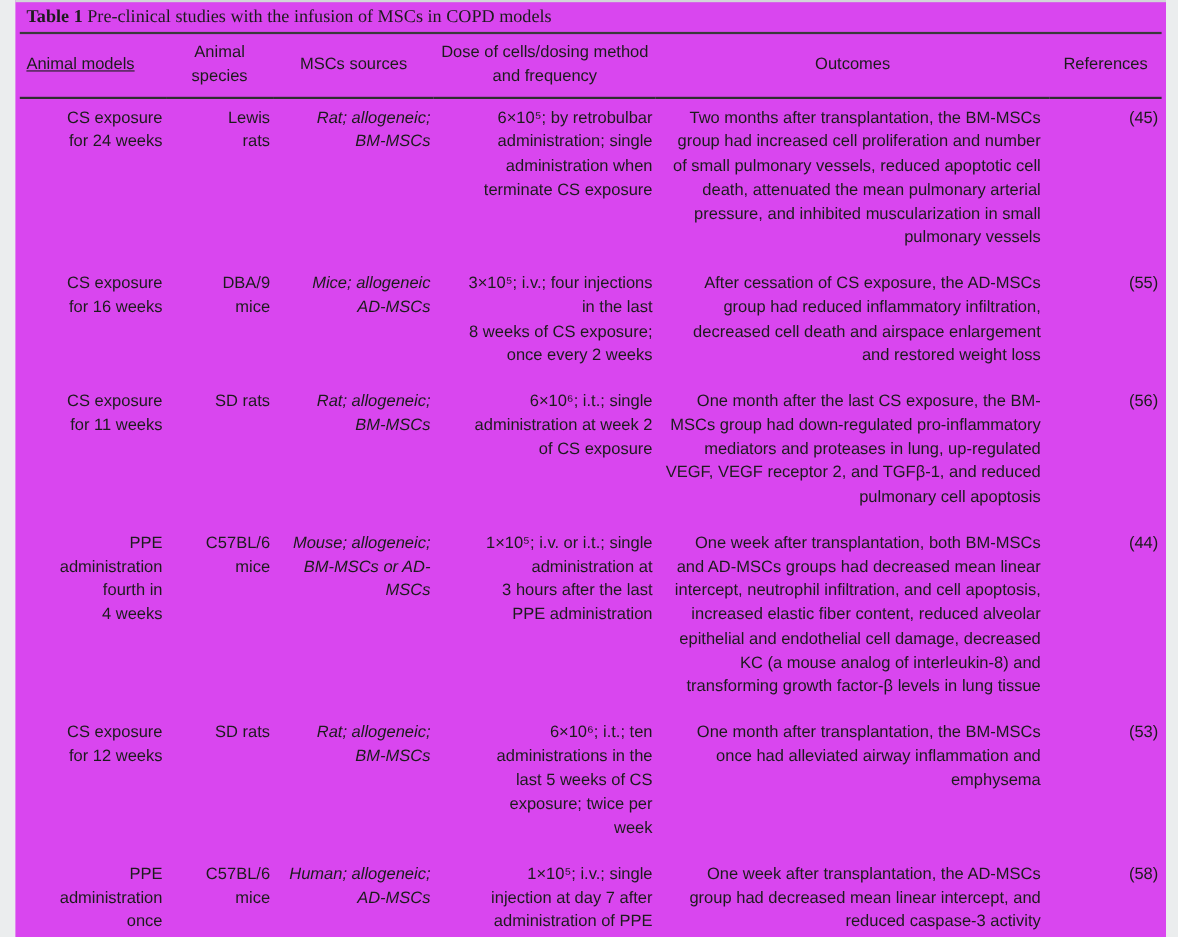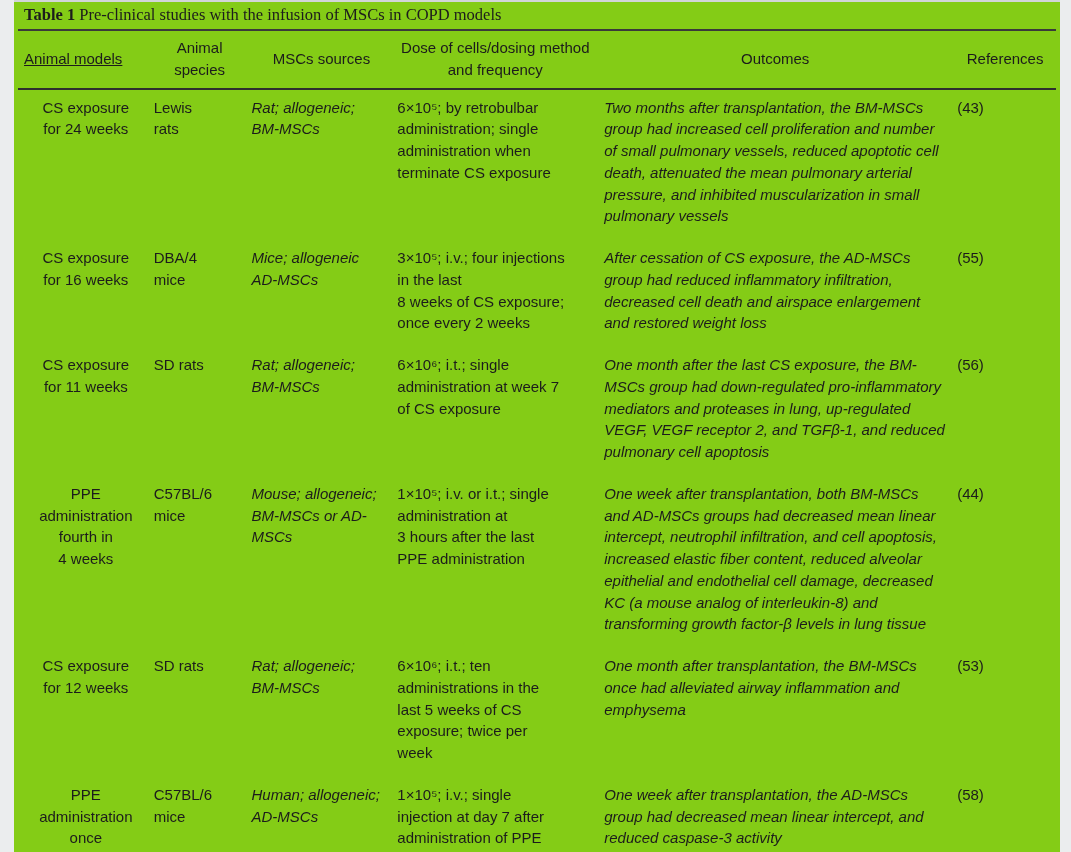--- a/index.html
+++ b/index.html
@@ -7,21 +7,21 @@
     width: 1071px; height: 852px;
     background: #ebedee;
     font-family: "Liberation Sans", sans-serif;
     color: #1c1c1c;
     overflow: hidden;
   }
   .page {
     position: absolute;
     left: 14px; top: 0;
     width: 1046px; height: 852px;
-    background: #84cc16;
+    background: #d946ef;
     border-top: 2px solid #d2d5d8;
     box-sizing: border-box;
     padding: 0 4px;
   }
   .table-title {
     font-family: "Liberation Serif", serif;
     font-size: 16.5px;
     padding: 3px 6px 4px 6px;
     border-bottom: 2px solid #3a3a3a;
     white-space: nowrap;
@@ -38,28 +38,28 @@
   thead th {
     font-weight: normal;
     text-align: center;
     vertical-align: middle;
     padding: 6px 3px 7px 3px;
     border-bottom: 2px solid #2e2e2e;
   }
   thead th.col-0 { text-align: left; padding-left: 6px; text-decoration: underline; }
   tbody td {
     vertical-align: top;
-    text-align: left;
+    text-align: right;
     padding: 7px 3px 13px 3px;
   }
-  tbody td.col-0 { text-align: center; padding-left: 6px; white-space: pre-line; }
+  tbody td.col-0 { text-align: right; padding-left: 6px; white-space: pre-line; }
   tbody td.col-1 { white-space: pre-line; }
   tbody td.col-2 { white-space: pre-line; font-style: italic; }
   tbody td.col-3 { white-space: pre-line; }
-  tbody td.col-4 { padding-left: 8px; padding-right: 8px; font-style: italic; }
+  tbody td.col-4 { padding-left: 8px; padding-right: 8px; }
   tbody td.col-5 { }
   .col-0 { width: 12.4%; }
   .col-1 { width: 9.2%; }
   .col-2 { width: 14.0%; }
   .col-3 { width: 19.6%; margin-top: 16px; }
   .col-4 { width: 35.2%; }
   .col-5 { width: 9.6%; }
 </style>
 </head>
 <body>
@@ -85,44 +85,44 @@
 for 24 weeks</td>
     <td class="col-1">Lewis
 rats</td>
     <td class="col-2">Rat; allogeneic;
 BM-MSCs</td>
     <td class="col-3">6×10⁵; by retrobulbar
 administration; single
 administration when
 terminate CS exposure</td>
     <td class="col-4">Two months after transplantation, the BM-MSCs group had increased cell proliferation and number of small pulmonary vessels, reduced apoptotic cell death, attenuated the mean pulmonary arterial pressure, and inhibited muscularization in small pulmonary vessels</td>
-    <td class="col-5">(43)</td>
+    <td class="col-5">(45)</td>
   </tr>
         <tr>
     <td class="col-0">CS exposure
 for 16 weeks</td>
-    <td class="col-1">DBA/4
+    <td class="col-1">DBA/9
 mice</td>
     <td class="col-2">Mice; allogeneic
 AD-MSCs</td>
     <td class="col-3">3×10⁵; i.v.; four injections
 in the last
 8 weeks of CS exposure;
 once every 2 weeks</td>
     <td class="col-4">After cessation of CS exposure, the AD-MSCs group had reduced inflammatory infiltration, decreased cell death and airspace enlargement and restored weight loss</td>
     <td class="col-5">(55)</td>
   </tr>
         <tr>
     <td class="col-0">CS exposure
 for 11 weeks</td>
     <td class="col-1">SD rats</td>
     <td class="col-2">Rat; allogeneic;
 BM-MSCs</td>
     <td class="col-3">6×10⁶; i.t.; single
-administration at week 7
+administration at week 2
 of CS exposure</td>
     <td class="col-4">One month after the last CS exposure, the BM-MSCs group had down-regulated pro-inflammatory mediators and proteases in lung, up-regulated VEGF, VEGF receptor 2, and TGFβ-1, and reduced pulmonary cell apoptosis</td>
     <td class="col-5">(56)</td>
   </tr>
         <tr>
     <td class="col-0">PPE
 administration
 fourth in
 4 weeks</td>
     <td class="col-1">C57BL/6

